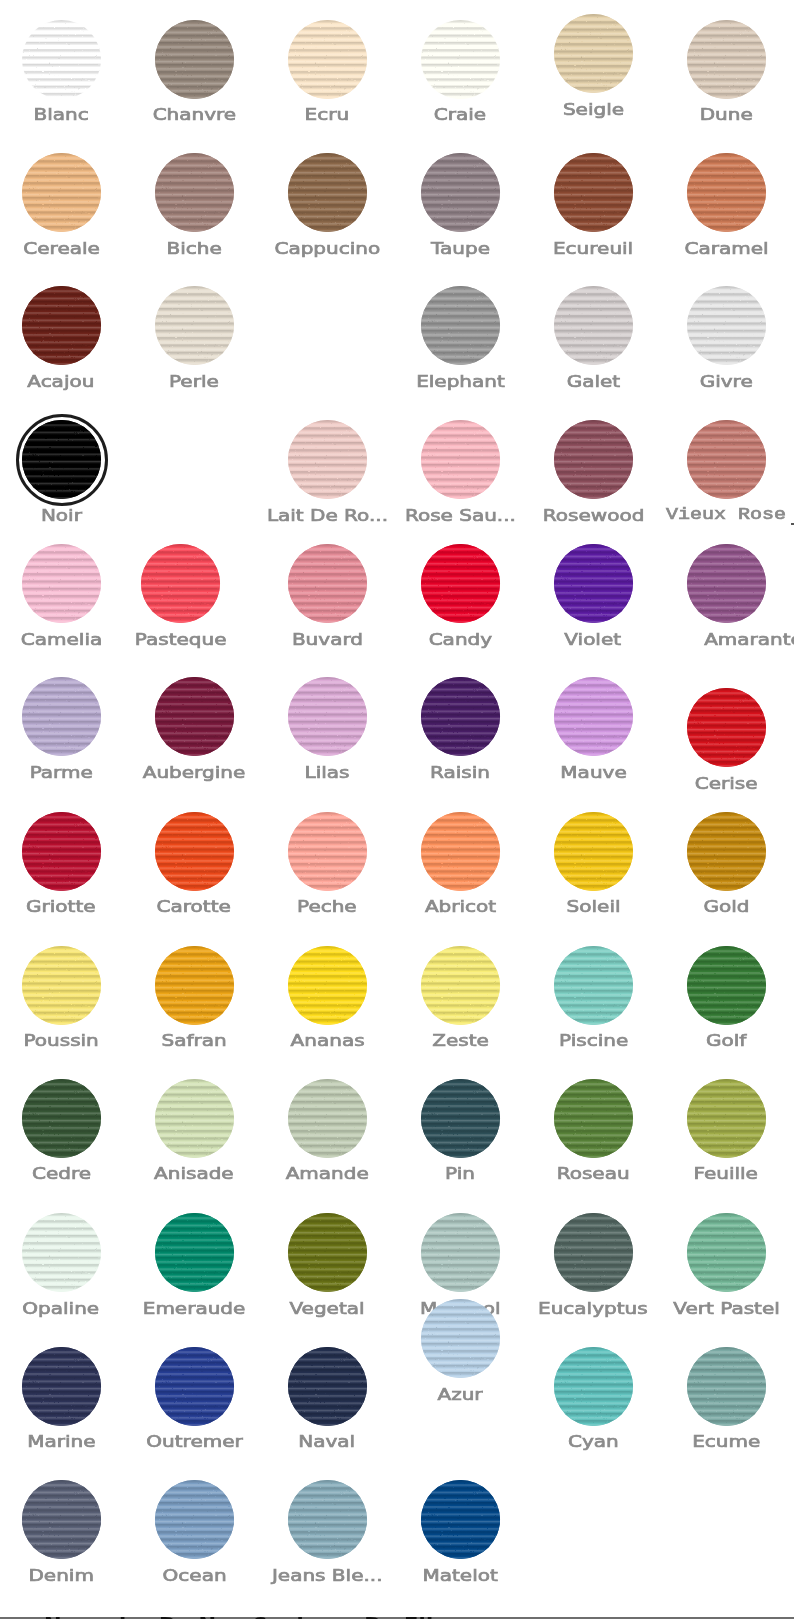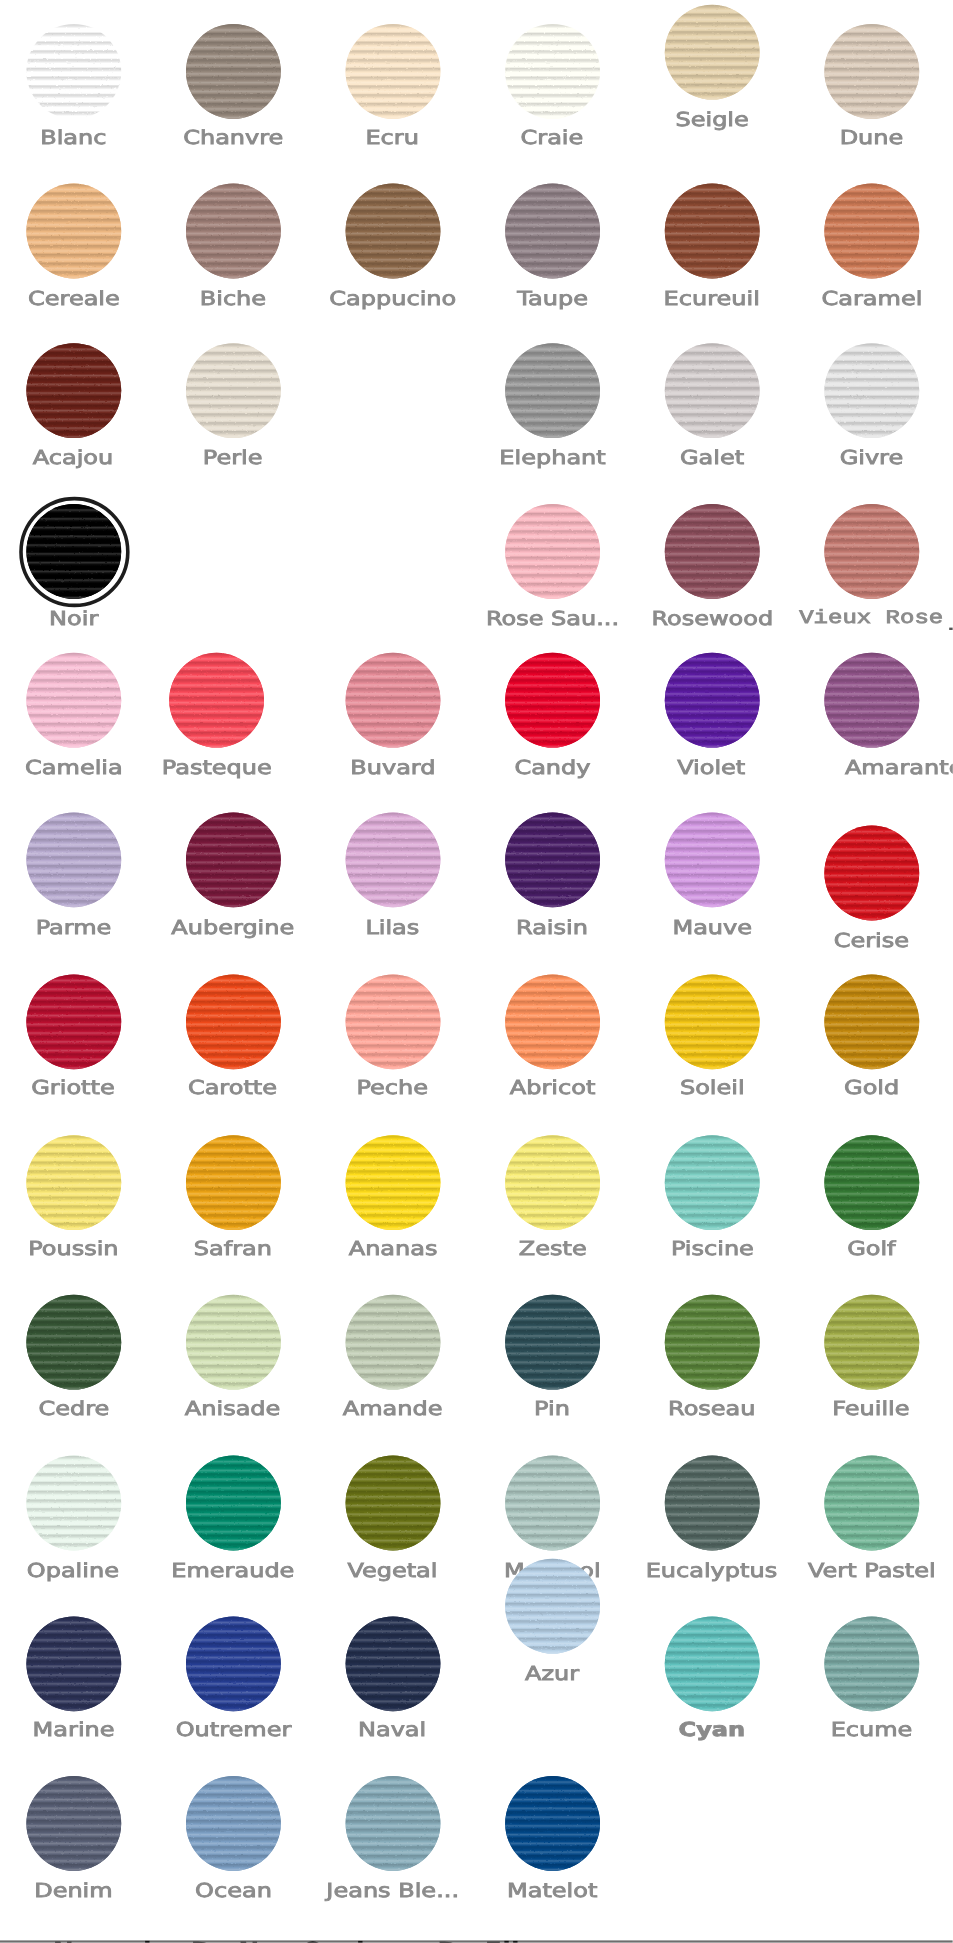--- a/index.html
+++ b/index.html
@@ -97,21 +97,21 @@
 </div>
     <div class="cell" style="left: 393.7px; top: 19.9px;">
   <div class="sw-wrap">
     <div class="sw" style="background-color: rgb(255, 255, 246);">
           <div class="knit"></div>
         </div>
 
   </div>
   <div class="sw-label"><span>Craie</span></div>
 </div>
-    <div class="cell" style="left: 526.7px; top: 4px;">
+    <div class="cell" style="left: 526.7px; top: 14px;">
   <div class="sw-wrap">
     <div class="sw" style="background-color: rgb(230, 211, 173);">
           <div class="knit"></div>
         </div>
 
   </div>
   <div class="sw-label"><span>Seigle</span></div>
 </div>
     <div class="cell" style="left: 659.7px; top: 19.9px;">
   <div class="sw-wrap">
@@ -223,20 +223,29 @@
 </div>
     <div class="cell selected" style="left: -5.3px; top: 420px;">
   <div class="sw-wrap">
     <div class="sw" style="background-color: rgb(0, 0, 0);">
           <div class="knit"></div>
         </div>
     <div class="ring"></div>
   </div>
   <div class="sw-label"><span>Noir</span></div>
 </div>
+    <div class="cell" style="left: 260.7px; top: 420px;">
+  <div class="sw-wrap">
+    <div class="sw" style="background-color: rgb(240, 204, 199);">
+          <div class="knit"></div>
+        </div>
+
+  </div>
+  <div class="sw-label"><span>Lait De Ro...</span></div>
+</div>
     <div class="cell" style="left: 393.7px; top: 420px;">
   <div class="sw-wrap">
     <div class="sw" style="background-color: rgb(251, 185, 194);">
           <div class="knit"></div>
         </div>
 
   </div>
   <div class="sw-label"><span>Rose Sau...</span></div>
 </div>
     <div class="cell" style="left: 526.7px; top: 420px;">
@@ -610,21 +619,21 @@
 </div>
     <div class="cell" style="left: 393.7px; top: 1299px;">
   <div class="sw-wrap">
     <div class="sw" style="background-color: rgb(185, 211, 233);">
           <div class="knit"></div>
         </div>
 
   </div>
   <div class="sw-label"><span>Azur</span></div>
 </div>
-    <div class="cell" style="left: 526.7px; top: 1346.6px; font-weight: bold;">
+    <div class="cell" style="left: 526.7px; top: 1346.6px;">
   <div class="sw-wrap">
     <div class="sw" style="background-color: rgb(96, 194, 190);">
           <div class="knit"></div>
         </div>
 
   </div>
   <div class="sw-label"><span>Cyan</span></div>
 </div>
     <div class="cell" style="left: 659.7px; top: 1346.6px;">
   <div class="sw-wrap">

